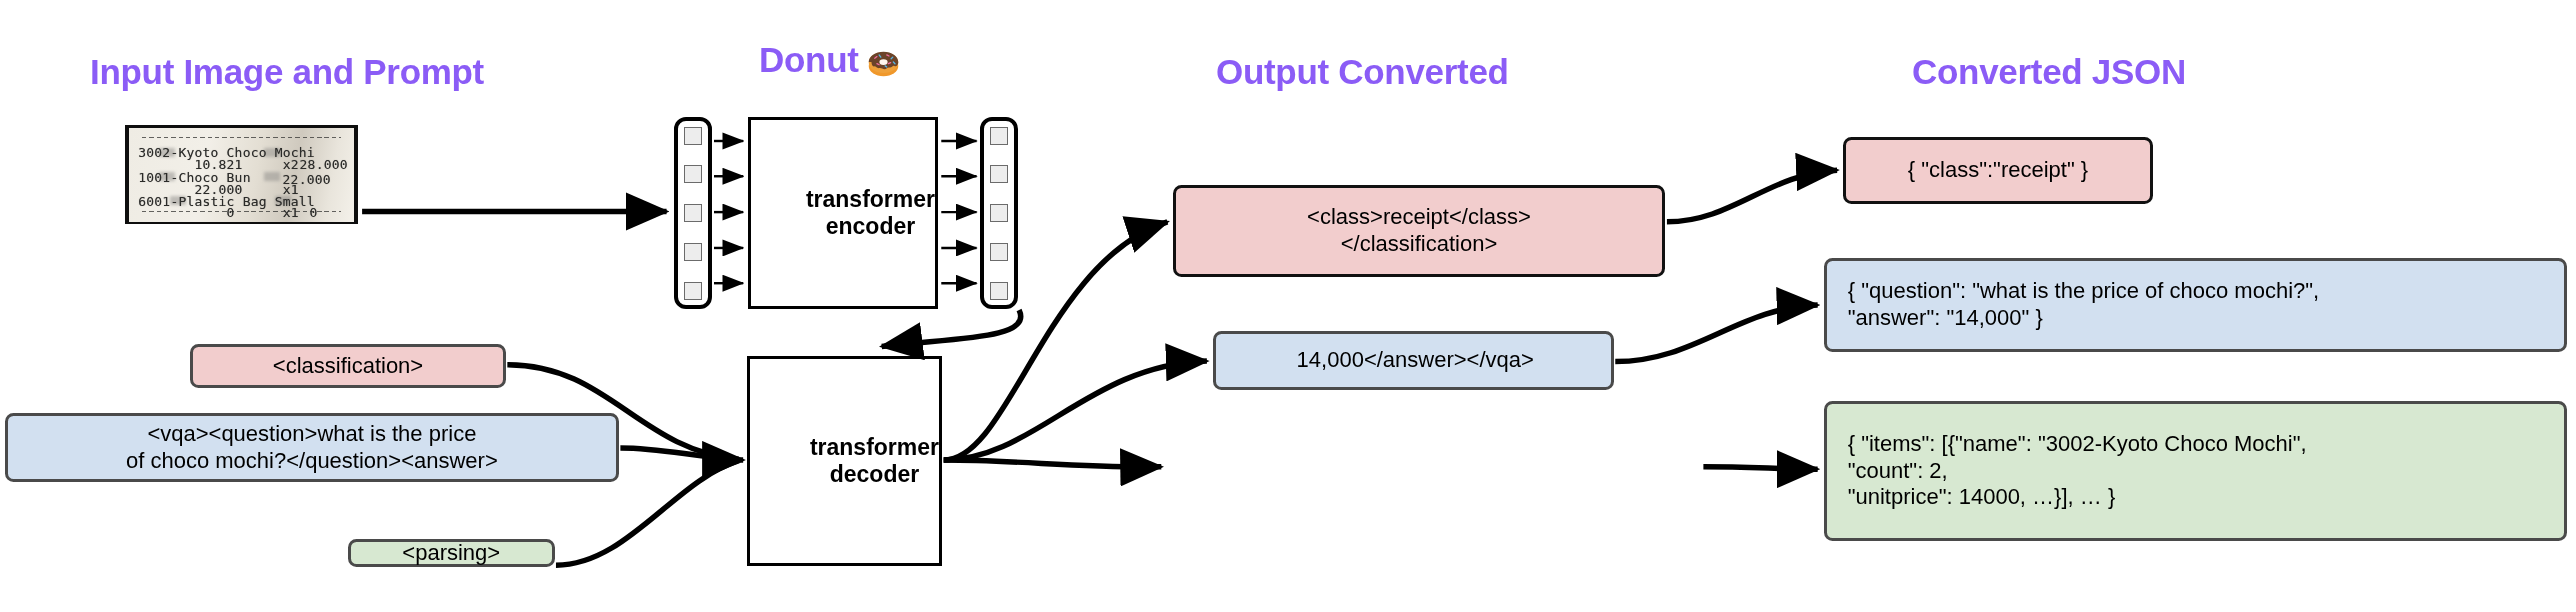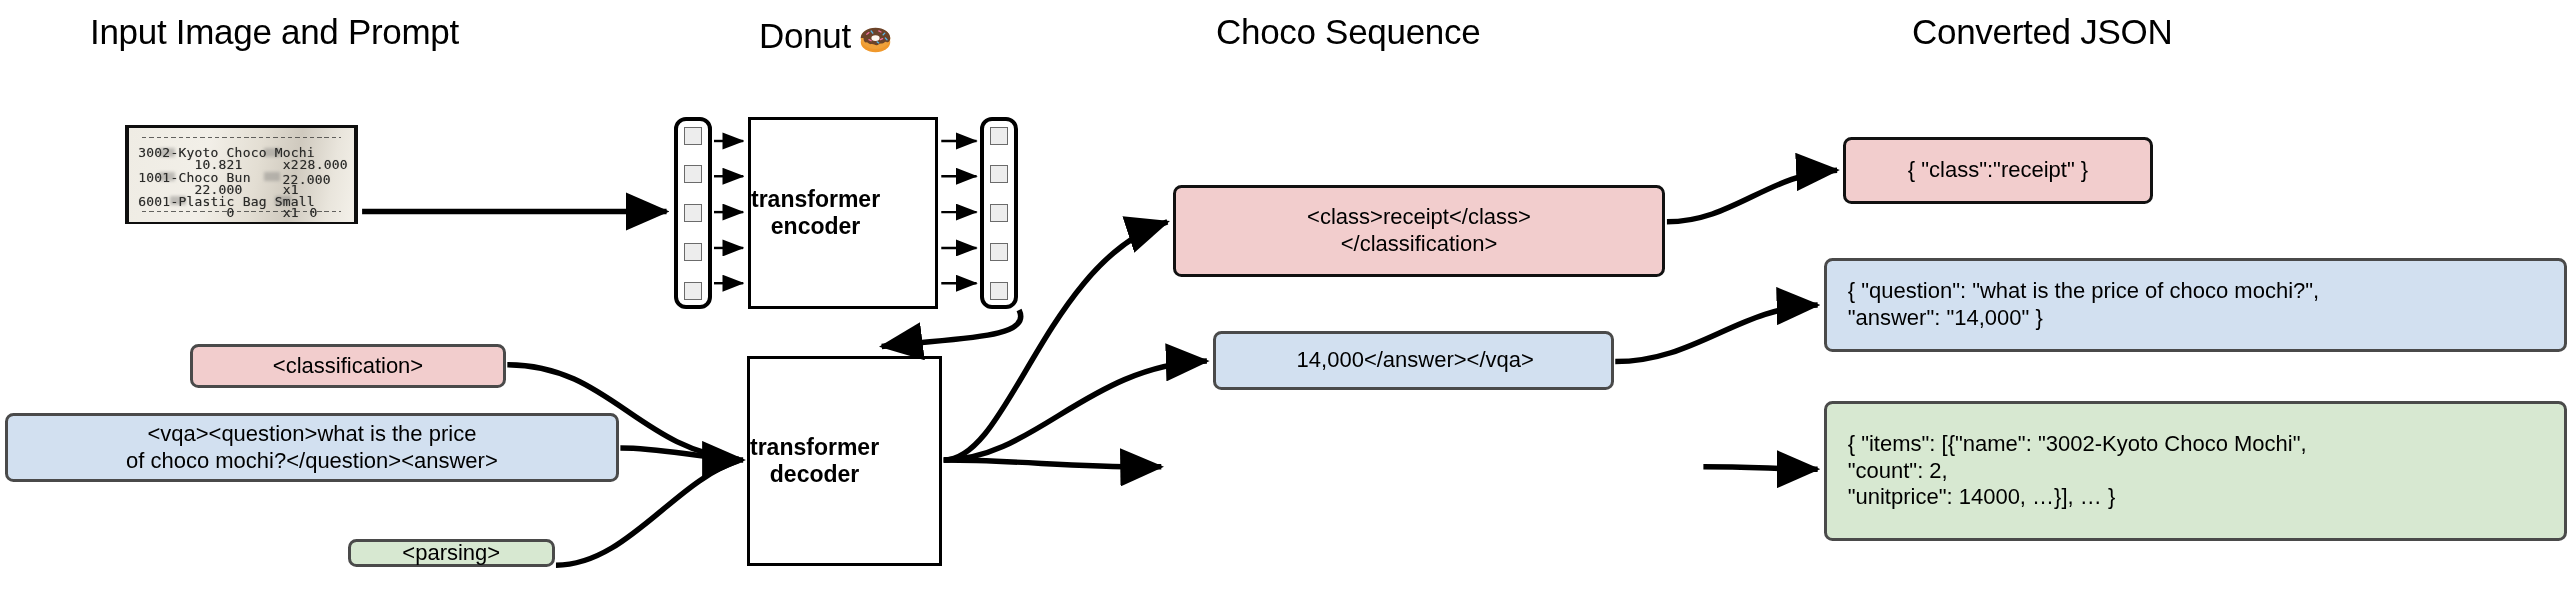--- a/index.html
+++ b/index.html
@@ -12,25 +12,26 @@
   }
   #stage {
     position: relative;
     width: 2576px;
     height: 612px;
     background: #ffffff;
     overflow: hidden;
   }
   .hdr {
     position: absolute;
-    font-weight: normal;
+    font-weight: bold;
     font-size: 35px;
-    color: #000000;
+    color: #8b5cf6;
     white-space: nowrap;
     letter-spacing: -0.3px;
+    margin-top: 40px;
   }
   svg.wires {
     position: absolute;
     left: 0; top: 0;
     width: 2576px;
     height: 612px;
     pointer-events: none;
   }
   
   .receipt {
@@ -72,21 +73,21 @@
     border-radius: 1.2px;
   }
   
   .netbox {
     position: absolute;
     background: #ffffff;
     border: 3.6px solid #000000;
     box-sizing: border-box;
     display: flex;
     align-items: center;
-    justify-content: flex-start;
+    justify-content: flex-end;
     text-align: center;
     font-weight: bold;
     font-size: 23px;
     line-height: 1.18;
     color: #000;
   }
   .tokcol {
     position: absolute;
     border: 4.3px solid #000000;
     border-radius: 12px;
@@ -133,42 +134,42 @@
     margin-left: 7.3px;
   }
 </style>
 </head>
 <body>
 
 <div id="stage">
 
   <div class="hdr" style="left:90px; top:12px;">Input Image and Prompt</div>
 
-  <div class="hdr" style="left:759px; top:16px;">
+  <div class="hdr" style="left:759px; top:0;">
     <span>Donut</span><span class="donut-emoji">
       <svg viewBox="0 0 64 64" width="35" height="35" aria-hidden="true">
         <ellipse cx="32" cy="40" rx="27" ry="19" fill="#f0982b"></ellipse>
         <ellipse cx="32" cy="34" rx="27" ry="19" fill="#efa13a"></ellipse>
         <path d="M5 33c0-10.5 12.1-19 27-19s27 8.5 27 19c0 6-4 9-7 7-3-2-5 4-9 3-4-1-5 3-9 3s-6-3-10-2-6-4-9-3-5-4-5-8z" fill="#6b4329"></path>
         <ellipse cx="32" cy="33" rx="7.5" ry="5.2" fill="#fff7ef"></ellipse>
         <g stroke-linecap="round" stroke-width="2.4">
           <line x1="16" y1="26" x2="20" y2="23" stroke="#f06ea0"></line>
           <line x1="24" y1="20" x2="27" y2="24" stroke="#57b7e8"></line>
           <line x1="38" y1="20" x2="42" y2="22" stroke="#f06ea0"></line>
           <line x1="46" y1="27" x2="49" y2="24" stroke="#57b7e8"></line>
           <line x1="20" y1="36" x2="24" y2="38" stroke="#f06ea0"></line>
           <line x1="41" y1="36" x2="45" y2="34" stroke="#f06ea0"></line>
           <line x1="35" y1="40" x2="38" y2="42" stroke="#57b7e8"></line>
           <line x1="50" y1="33" x2="53" y2="36" stroke="#57b7e8"></line>
         </g>
       </svg>
     </span>
   </div>
 
-  <div class="hdr" style="left:1216px; top:12px;">Choco Sequence</div>
+  <div class="hdr" style="left:1216px; top:12px;">Output Converted</div>
 
   <div class="hdr" style="left:1912px; top:12px;">Converted JSON</div>
 
   <div class="receipt">
     <div class="receipt-inner">
       <div class="r-dash" style="top:8.5px;"></div>
       <div class="r-dash" style="top:83px;"></div>
 
       <div class="r-blur" style="left:30px; top:19.5px; width:16px; height:9px;"></div>
       <div class="r-blur" style="left:30px; top:44px; width:16px; height:9px;"></div>

